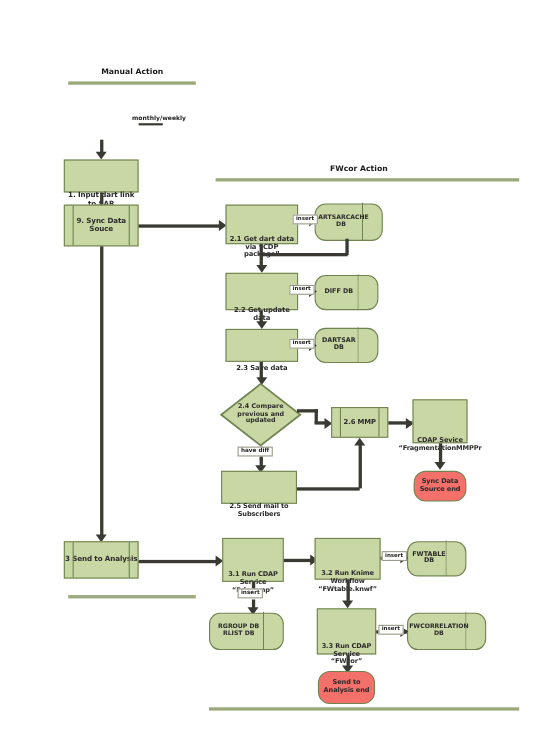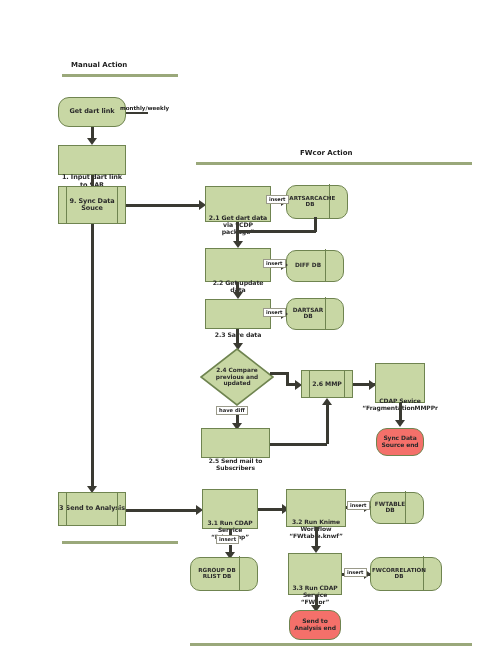--- a/index.html
+++ b/index.html
@@ -64,32 +64,29 @@
   .rule{position:absolute;height:2.5px;background:#9aa87a;}
 
   
   .annot{position:absolute;font-weight:bold;color:#1c1c1c;white-space:nowrap;}
 </style>
 </head>
 <body>
 
 <div id="canvas">
 
-  <div class="lanehdr" style="left:71px;top:61px;font-size:7px;">Manual Action</div>
+  <div class="lanehdr" style="left:92px;top:61px;font-size:7px;">Manual Action</div>
   <div class="rule" style="left:62px;top:74px;width:116px;"></div>
 
   <div class="lanehdr" style="left:300px;top:149px;font-size:7px;">FWcor Action</div>
   <div class="rule" style="left:196px;top:162px;width:276px;"></div>
 
   <div class="rule" style="left:62px;top:541px;width:116px;"></div>
   <div class="rule" style="left:190px;top:643px;width:282px;"></div>
 
-  <div class="node term" style="left:58px;top:97px;width:68px;height:30px;font-size:6.5px;">
-    <span class="txt">Get dart link</span>
-  </div>
 
   <div class="annot" style="left:120px;top:105px;font-size:5.5px;">monthly/weekly</div>
   <div class="ln lnh" style="left:126px;top:112px;width:22px;height:1.6px;"></div>
 
   <div class="ln lnv" style="left:90.5px;top:127px;height:13px;"></div>
   <div class="arw arw-d" style="left:87px;top:138px;"></div>
 
   <div class="node proc" style="left:58px;top:145px;width:68px;height:30px;font-size:6.5px;">
     <span class="txt">1. Input dart link to SAR</span>
   </div>

